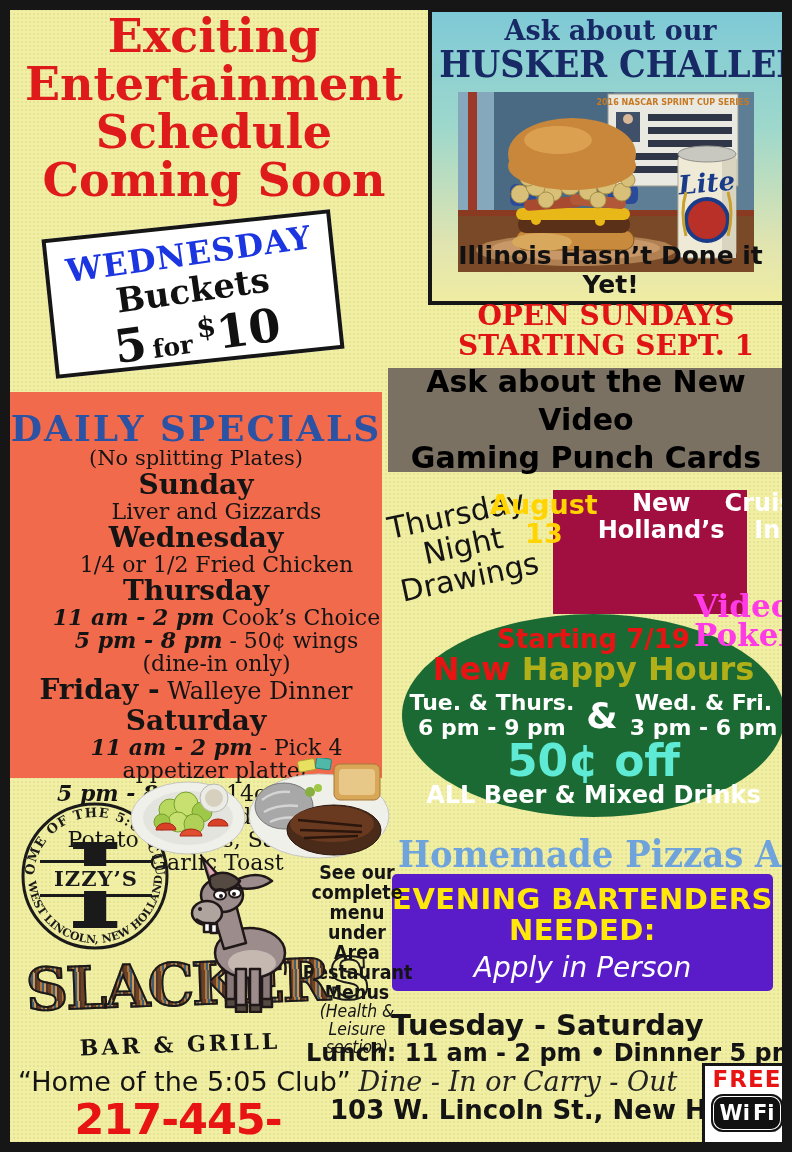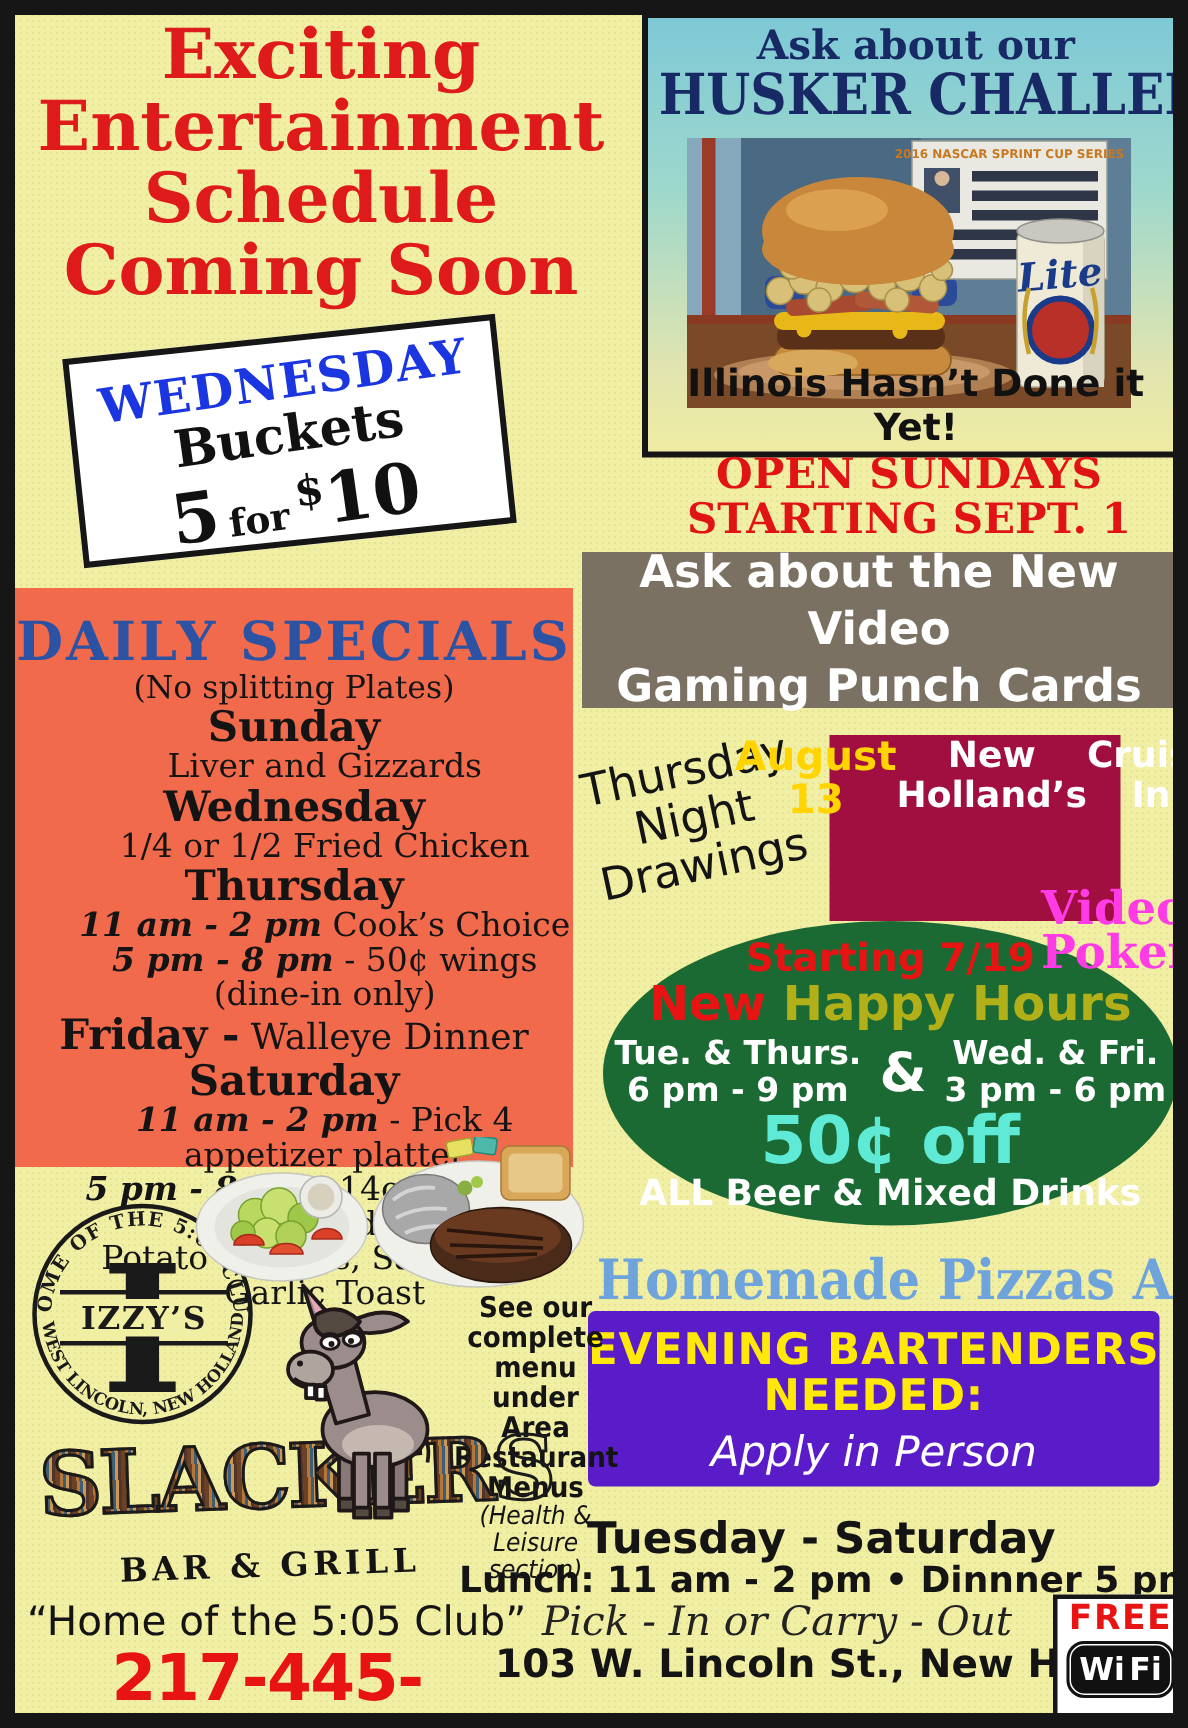--- a/index.html
+++ b/index.html
@@ -41,21 +41,21 @@
     line-height:37px;white-space:nowrap;transform:scale(0.96,1.08);transform-origin:center;}
   .husker-photo{position:absolute;left:26px;top:80px;width:296px;height:180px;}
   .husker-caption{position:absolute;left:0;bottom:2px;width:100%;color:#111;
     font-weight:bold;font-size:25px;}
 
   
   .open-sundays{left:428px;top:301px;width:356px;color:#E01414;
     font-family:"DejaVu Serif",serif;font-weight:bold;font-size:28px;line-height:30px;}
 
   
-  .gaming{left:388px;top:368px;width:396px;height:104px;background:#7A7163;color:#ffffff;
+  .gaming{left:388px;top:368px;width:396px;height:104px;background:#7A7163;color:#000000;
     display:flex;flex-direction:column;justify-content:center;
     font-weight:bold;font-size:30px;line-height:38px;}
 
   
   .specials{left:10px;top:392px;width:372px;height:386px;background:#F26A4C;color:#141414;
     font-family:"DejaVu Serif",serif;}
   .sp-title{padding-top:17px;color:#2B52A3;font-weight:bold;font-size:36px;line-height:38px;letter-spacing:2px;}
   .sp-note{font-size:21px;line-height:23px;}
   .sp-day{font-weight:bold;font-size:28px;line-height:30px;}
   .sp-line{font-size:22px;line-height:23px;margin-left:41px;}
@@ -286,21 +286,21 @@
   <div class="abs pizzas ctr">Homemade Pizzas Anytime</div>
 
   <div class="abs bartenders ctr">
     <div class="bt-l">EVENING BARTENDERS</div>
     <div class="bt-l">NEEDED:</div>
     <div class="bt-apply">Apply in Person</div>
   </div>
 
   <div class="abs hours-days ctr">Tuesday - Saturday</div>
   <div class="abs hours-times ctr">Lunch: 11 am - 2 pm  •  Dinnner 5 pm - 8 pm</div>
-  <div class="abs service ctr">Pick - In or Carry - Out</div>
+  <div class="abs service ctr">Dine - In or Carry - Out</div>
   <div class="abs address ctr">103 W. Lincoln St., New Holland</div>
 
   <div class="abs wifi ctr">
     <div class="wifi-free">FREE</div>
     <div class="wifi-logo">
       <span>Wi</span>
       <span>Fi</span>
     </div>
   </div>
 

